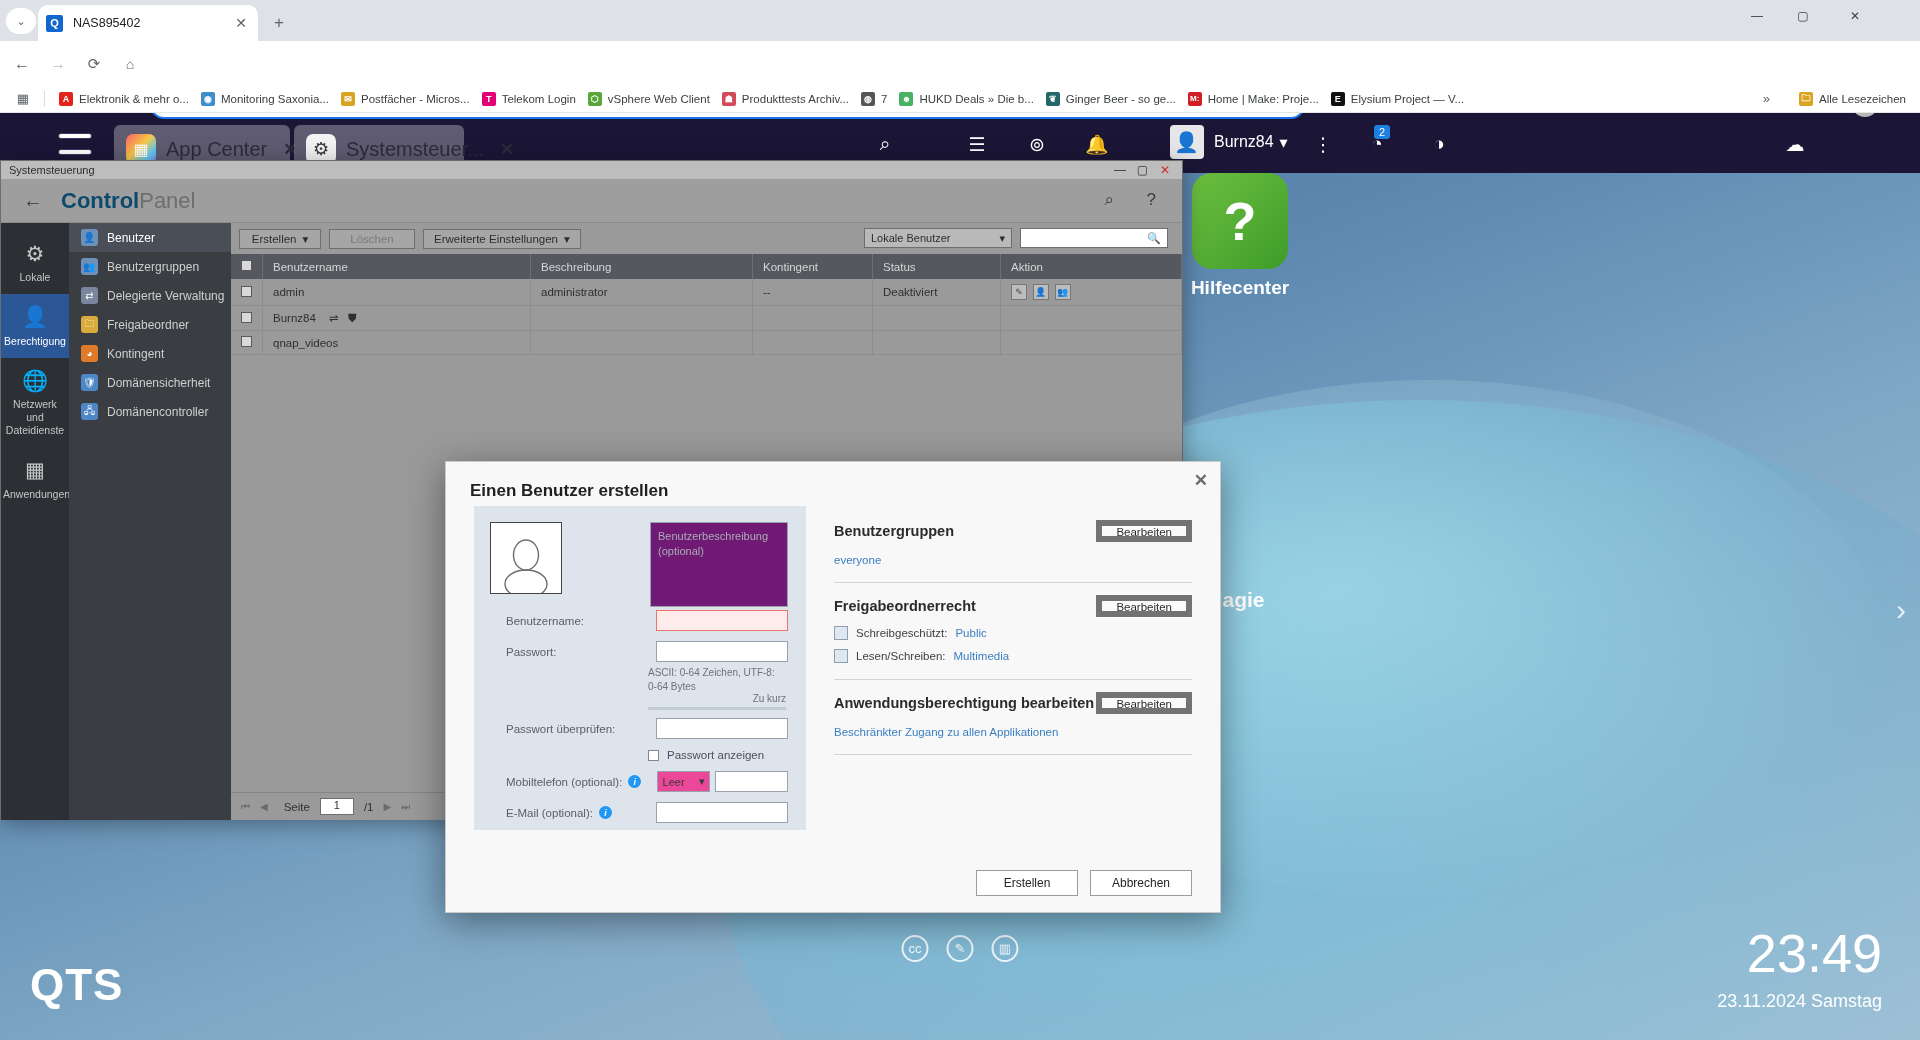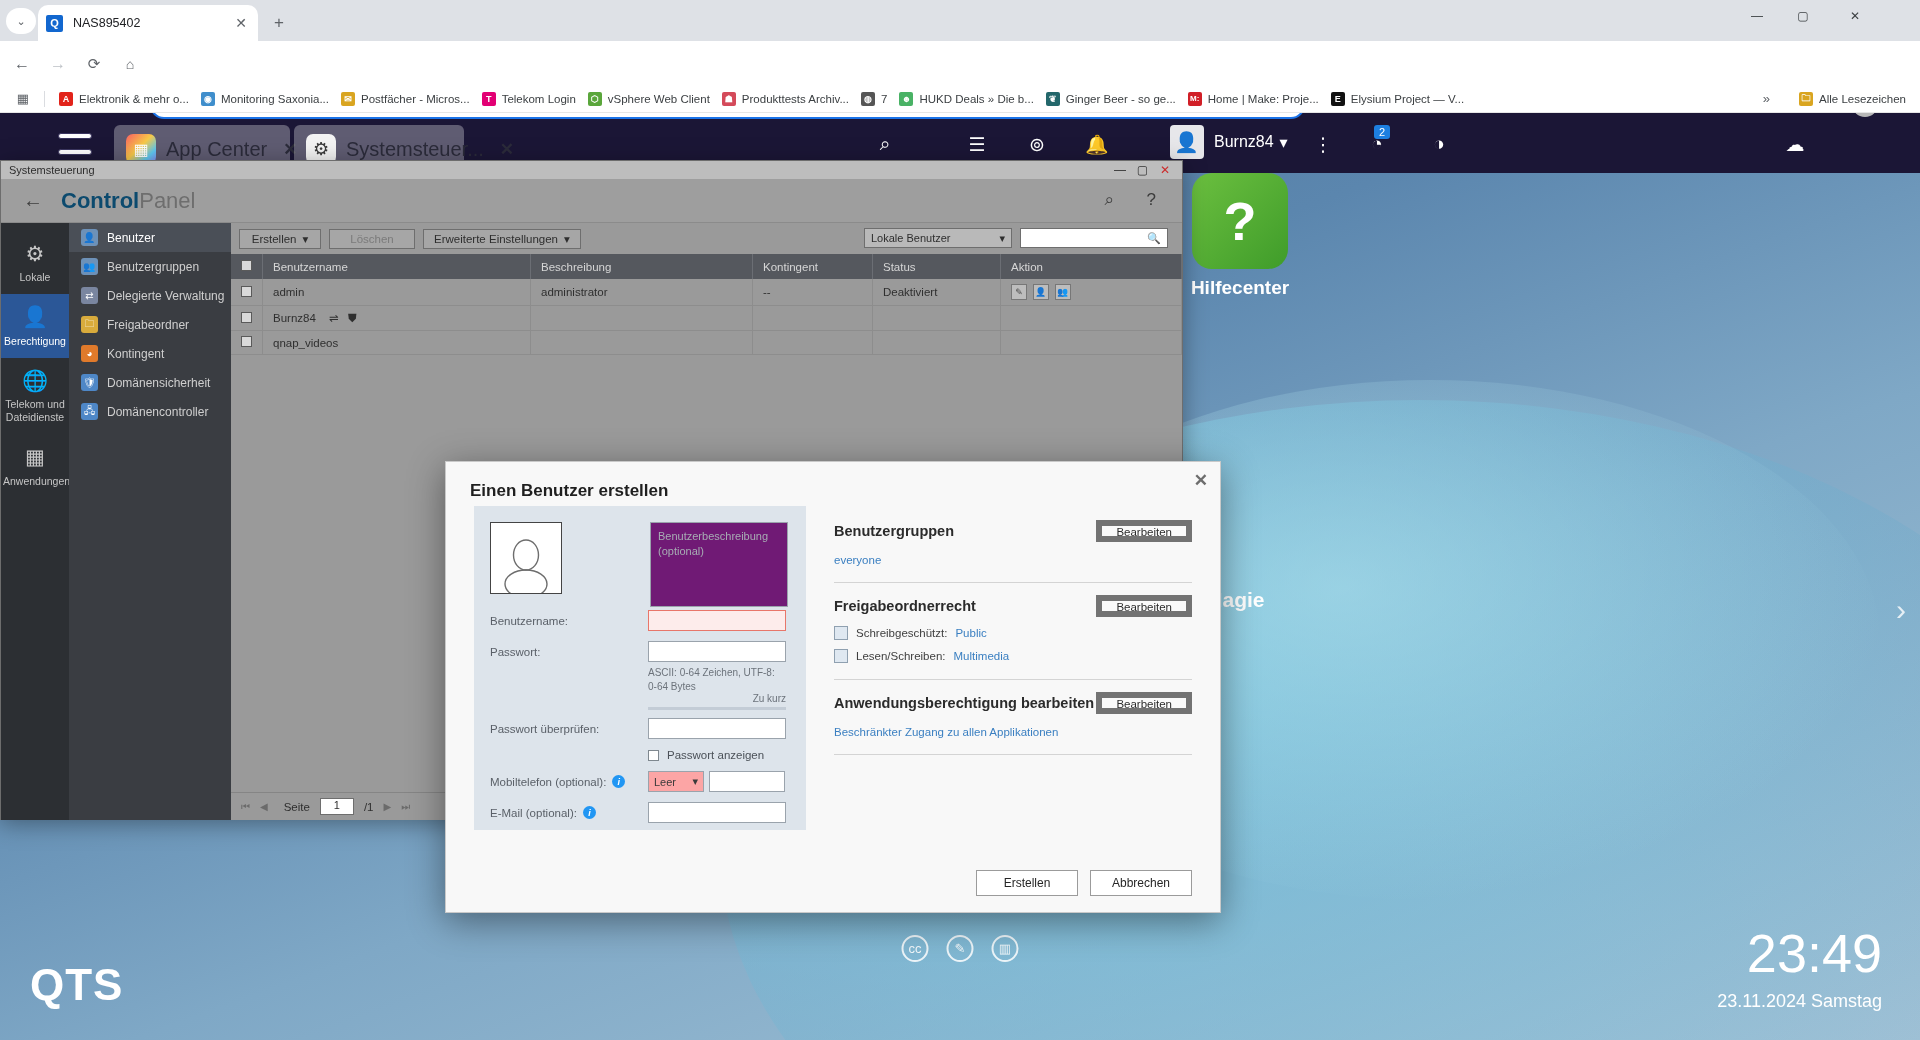--- a/index.html
+++ b/index.html
@@ -277,38 +277,38 @@
     font-size: 17px; font-weight: bold; color: #1f1f1f; position: relative;
   }
   .modal-close { position: absolute; right: 12px; top: 8px; font-size: 17px; color: #6d6d6d;}
   .modal-body { display: flex; padding: 0 28px; gap: 28px; }
   .form-left { width: 332px; background: #dde4eb; padding: 16px 18px 14px 16px; height: 324px; position: relative; overflow: hidden;}
   .avatar-box {
     width: 72px; height: 72px; background: #fff; border: 1px solid #444;
     display: flex; align-items: flex-end; justify-content: center; overflow: hidden;
   }
   .form-row { display: flex; align-items: center; margin-top: 10px; }
-  .form-label { width: 158px; font-size: 11.5px; color: #5a6068; display:flex; align-items:center; gap:6px;}
+  .form-label { width: 158px; font-size: 11.5px; color: #5a6068; display:flex; align-items:center; gap:6px;margin-left:16px;}
   .ibubble {
     width: 13px; height: 13px; border-radius: 50%; background: #2196f3; color: #fff;
     font-size: 9px; font-style: italic; display: flex; align-items: center; justify-content: center; font-weight: bold;
   }
   .inp { height: 21px; border: 1px solid #9aa3ac; background: #fff; }
   .inp.err { border: 1px solid #e8766a; background: #fdeceb; }
   .desc-area {
     position: absolute; right: 18px; top: 16px; width: 138px; height: 85px;
     background: #701a75; border: 1px solid #9aa3ac; font-size: 11px; color: #a7adb4;
     padding: 6px 7px; line-height: 1.35;
   }
   .pw-hint { font-size: 10px; color: #6c737b; line-height: 1.35; }
   .pw-meter { height: 3px; background: #c3ccd6; margin-top: 3px;}
   .pw-weak { font-size: 10px; color: #6c737b; text-align: right; }
   .chk-box { width: 11px; height: 11px; border: 1px solid #7f888f; background: #fff; display: inline-block; }
   .sel {
-    height: 21px; border: 1px solid #9aa3ac; background: #fca5a5; font-size: 11px;
+    height: 21px; border: 1px solid #9aa3ac; background: #ec4899; font-size: 11px;
     display: flex; align-items: center; justify-content: space-between; padding: 0 5px; color: #3a3a3a;
   }
   .form-right { flex: 1; padding-top: 14px; }
   .sec-head { display: flex; align-items: center; justify-content: space-between; }
   .sec-title { font-size: 14.5px; font-weight: bold; color: #2b2b2b; }
   .btn-edit {
     border: 6px solid #737373; background: #fafafa; font-size: 11.5px; color: #2c2c2c;
     height: 22px; padding: 0 14px;
   }
   .lnk { color: #3a7fc1; font-size: 11.5px; }
@@ -412,21 +412,21 @@
           <div class="rail-item">
             <span class="ri">⚙</span>
             <span>Lokale</span>
           </div>
           <div class="rail-item active">
             <span class="ri">👤</span>
             <span>Berechtigung</span>
           </div>
           <div class="rail-item">
             <span class="ri">🌐</span>
-            <span>Telekom und Dateidienste</span>
+            <span>Netzwerk und Dateidienste</span>
           </div>
           <div class="rail-item">
             <span class="ri">▦</span>
             <span>Anwendungen</span>
           </div>
         </div>
 
         <div class="cp-menu">
           <div class="menu-item active">
             <span class="mi" style="background:#6d91b8">👤</span>

